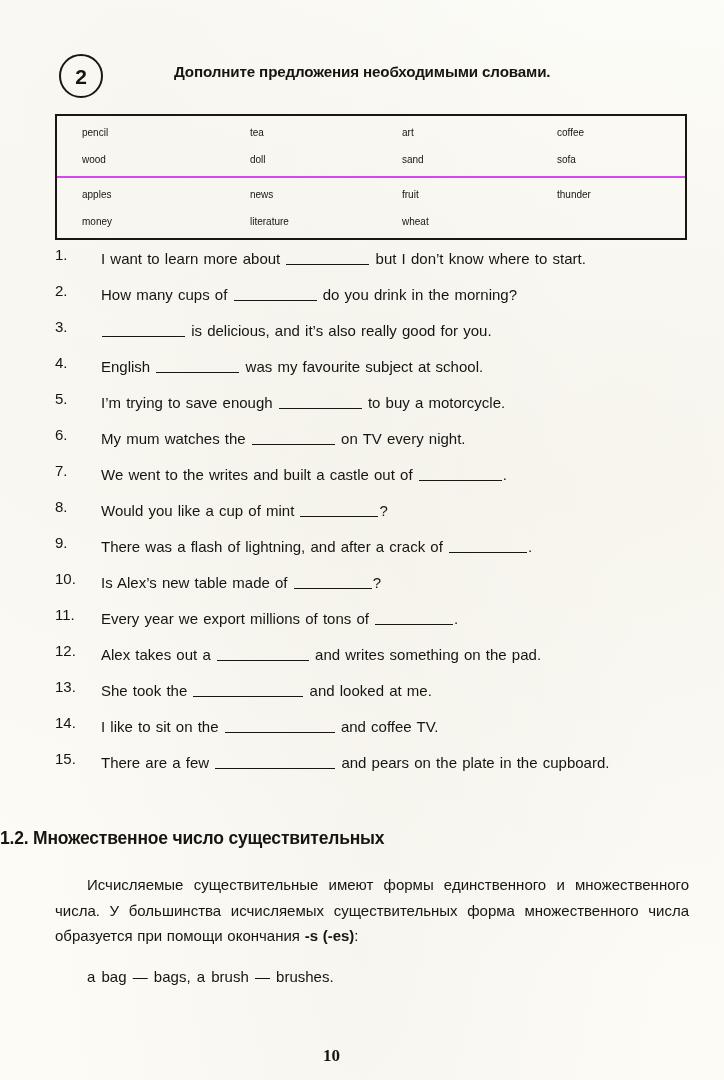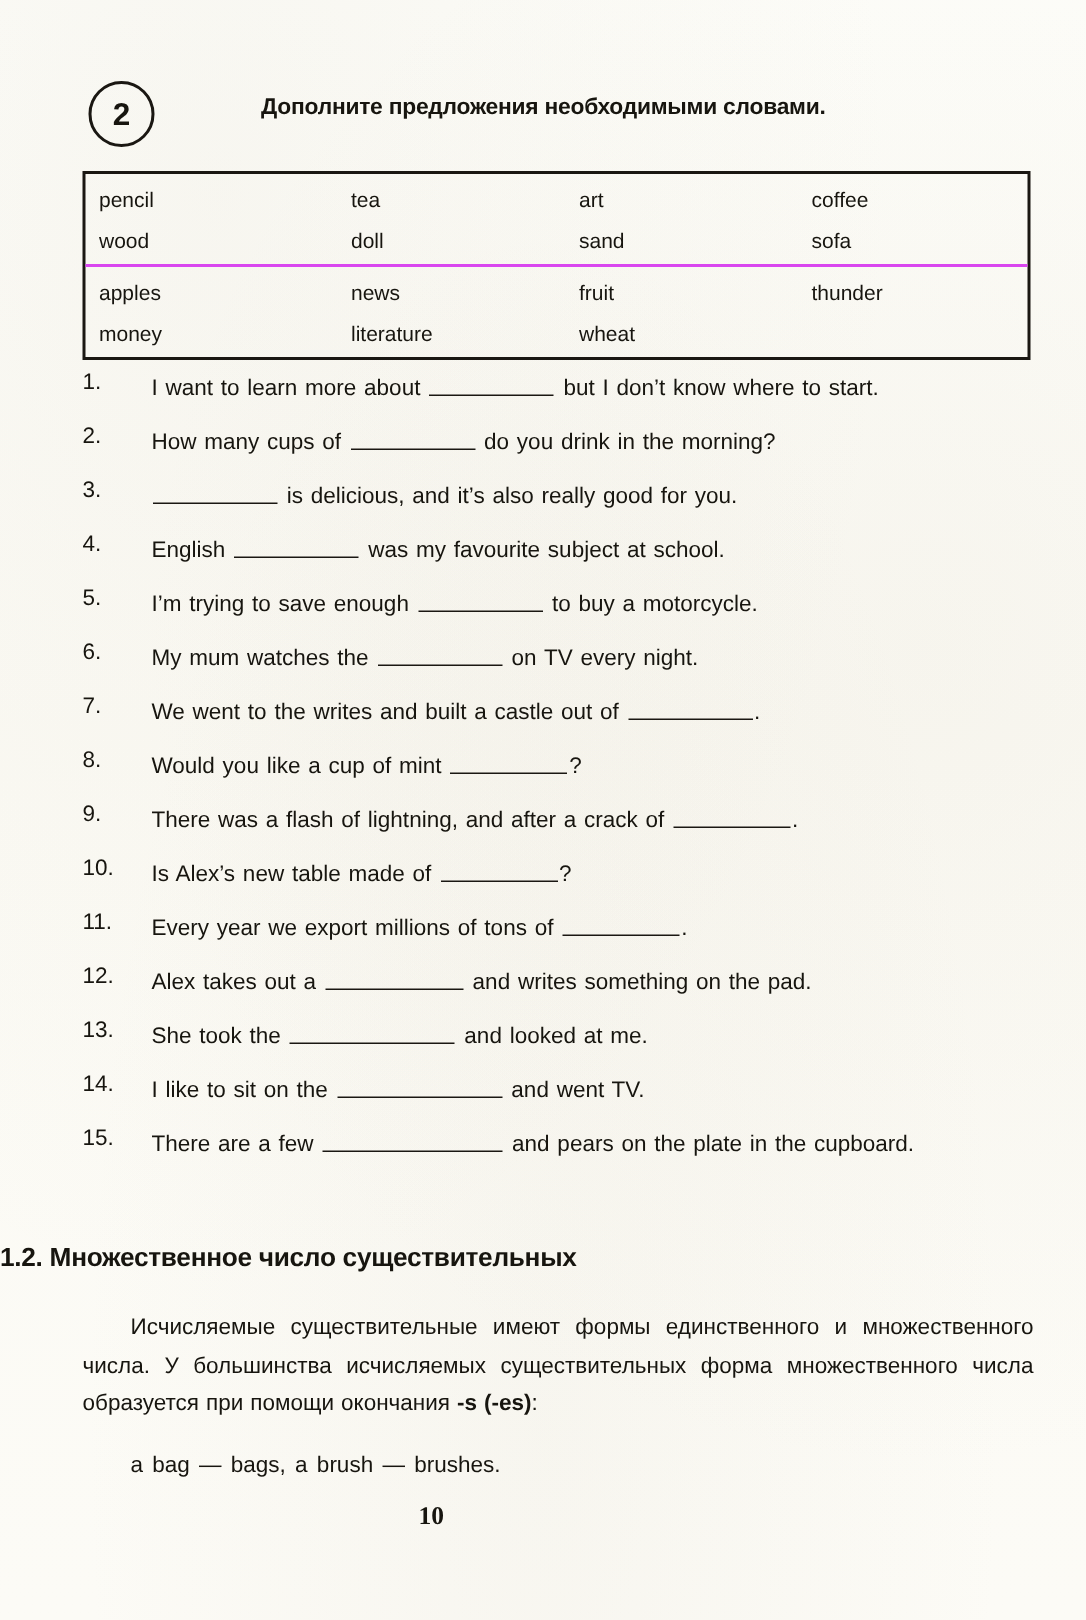--- a/index.html
+++ b/index.html
@@ -79,22 +79,22 @@
     border-top: 2px solid #d946ef;
   }
   .wb-row {
     display: flex;
     height: 27px;
     align-items: center;
   }
   .wb-group .wb-row:first-child { padding-top: 3px; }
   .wb-group .wb-row:last-child  { padding-bottom: 3px; }
   .wb-cell {
-    font-size: 14px;
-    padding-left: 9px;
+    font-size: 10px;
+    padding-left: 25px;
     box-sizing: border-box;
   }
   .wb-cell.c0 { width: 168px; }
   .wb-cell.c1 { width: 152px; }
   .wb-cell.c2 { width: 155px; }
   .wb-cell.c3 { width: 150px; }
 
   
   .items {
     position: absolute;
@@ -159,26 +159,27 @@
     left: 55px;
     top: 968px;
     width: 634px;
     font-size: 15px;
     text-indent: 32px;
     word-spacing: 2px;
   }
   .page-number {
     position: absolute;
     left: 0;
-    top: 1001px;
+    top: 1046px;
     width: 575px;
     text-align: center;
     font-family: "Liberation Serif", serif;
     font-size: 17px;
     font-weight: bold;
+    padding-left: 44px;
   }
   b.inline-bold { font-weight: bold; }
 </style>
 </head>
 <body>
 
 <div class="paper-tint"></div>
 
 <div class="page">
 
@@ -266,21 +267,21 @@
       <div class="item">
         <div class="item-num">12.</div>
         <div class="item-body tight"><span>Alex takes out a </span><span class="blank" style="width: 92px;"></span><span> and writes something on the pad.</span></div>
       </div>
       <div class="item">
         <div class="item-num">13.</div>
         <div class="item-body tight"><span>She took the </span><span class="blank" style="width: 110px;"></span><span> and looked at me.</span></div>
       </div>
       <div class="item">
         <div class="item-num">14.</div>
-        <div class="item-body tight"><span>I like to sit on the </span><span class="blank" style="width: 110px;"></span><span> and went TV.</span></div>
+        <div class="item-body tight"><span>I like to sit on the </span><span class="blank" style="width: 110px;"></span><span> and coffee TV.</span></div>
       </div>
       <div class="item">
         <div class="item-num">15.</div>
         <div class="item-body tight"><span>There are a few </span><span class="blank" style="width: 120px;"></span><span> and pears on the plate in the cupboard.</span></div>
       </div>
     </div>
 
   <div class="section-heading">1.2. Множественное число существительных</div>
 
   <div class="body-par">

